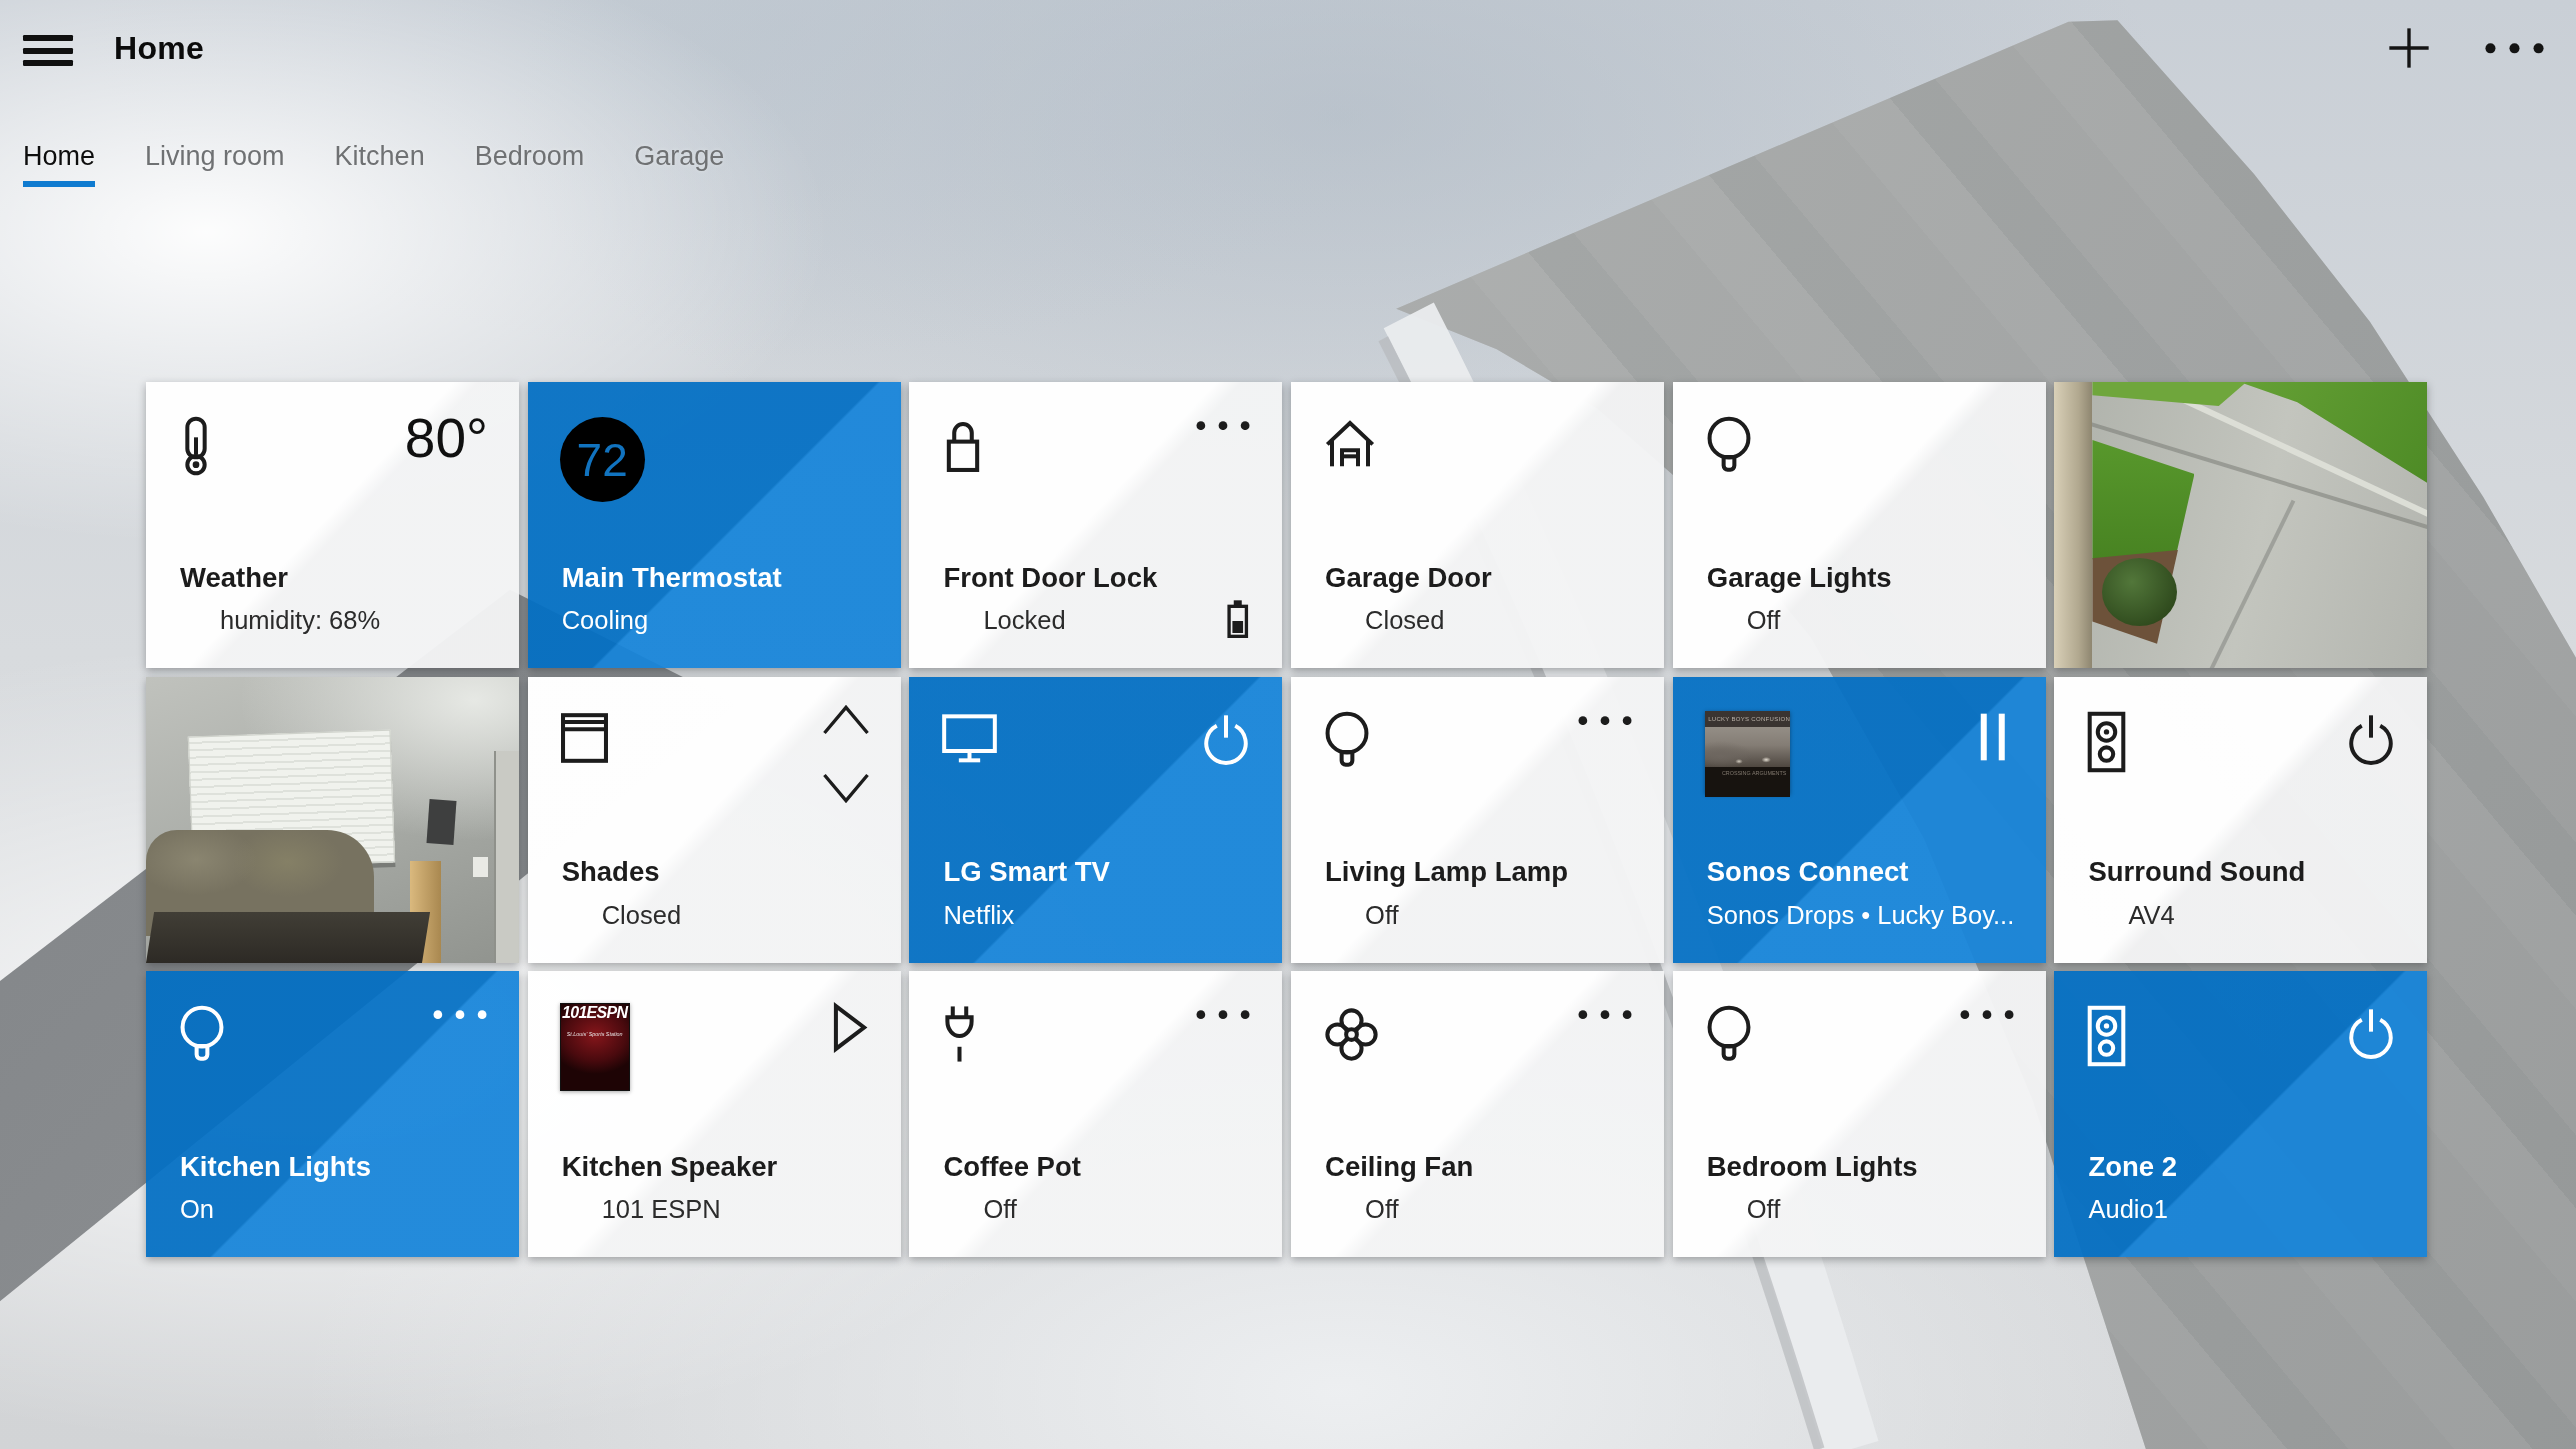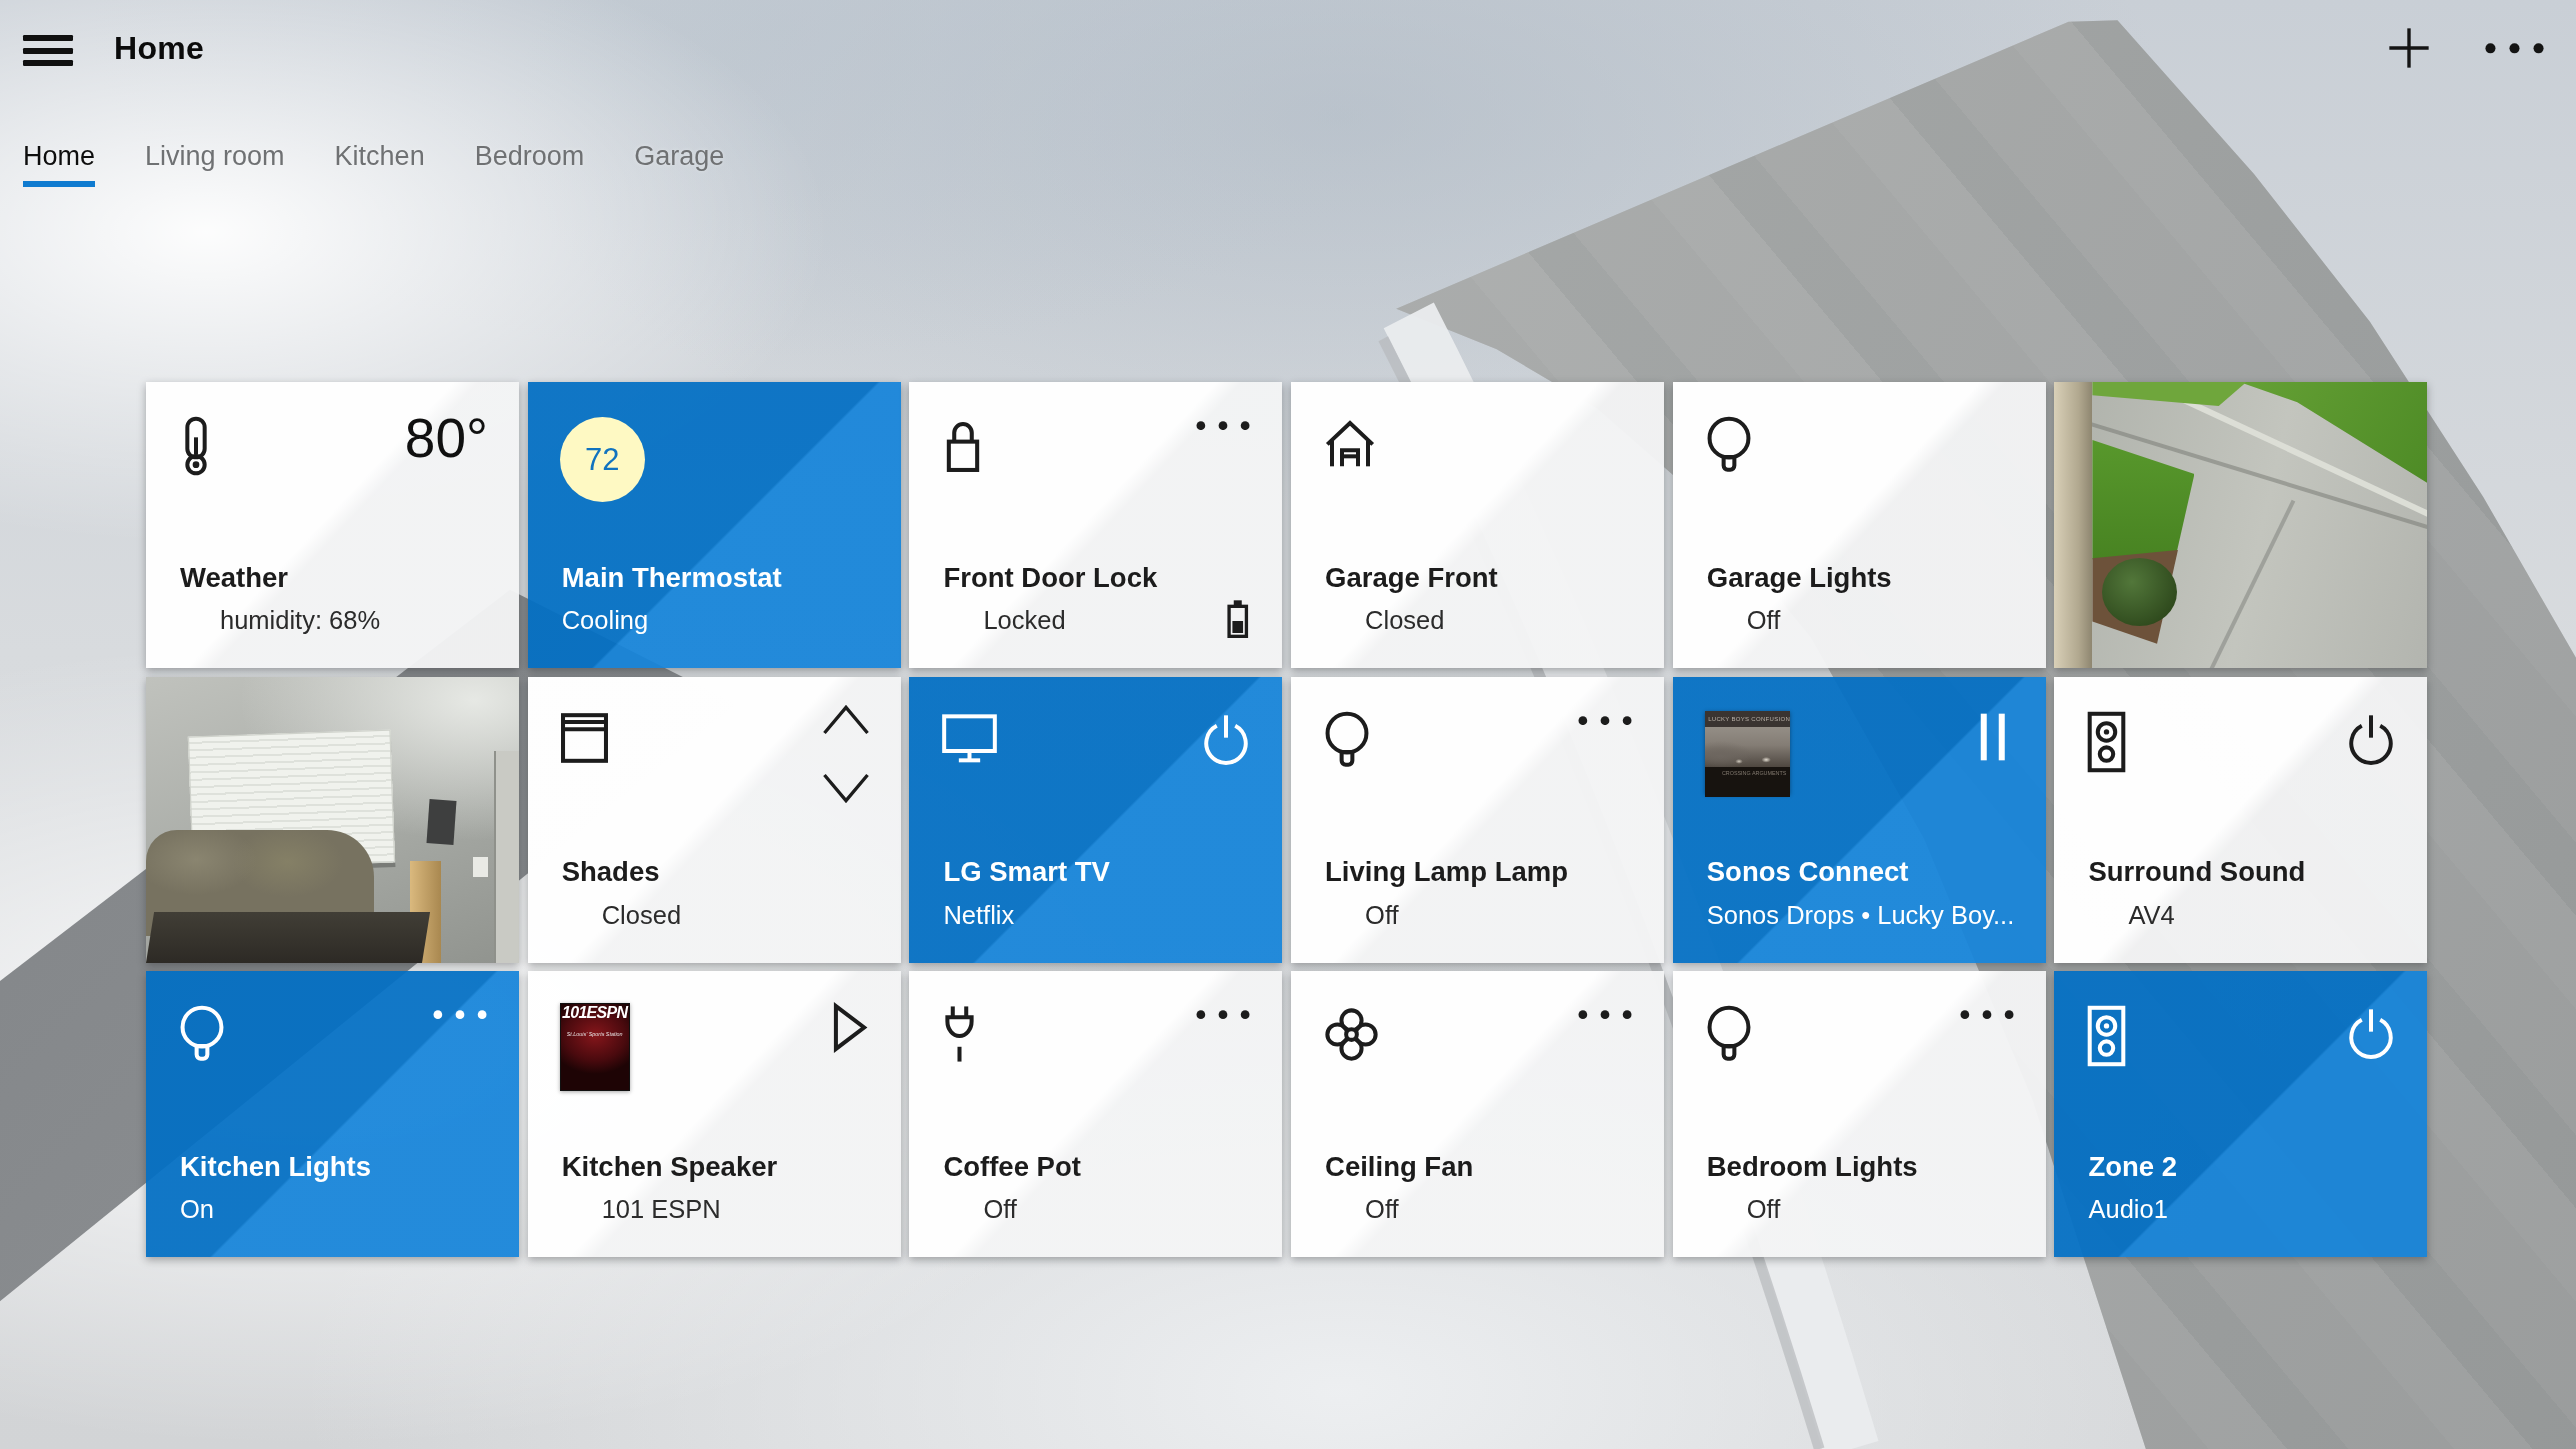--- a/index.html
+++ b/index.html
@@ -51,21 +51,21 @@
   .t-title{position:absolute;left:34px;bottom:75px;font-size:27.5px;font-weight:700;line-height:1.1;white-space:nowrap;}
   .t-status{position:absolute;left:34px;bottom:34px;font-size:25.5px;font-weight:400;line-height:1.1;white-space:nowrap;}
   .tile.light .t-status{color:#2b2b2b;margin-left:40px;}
   .ctl{position:absolute;cursor:pointer;}
   .ctl-dots{right:32px;top:39px;}
   .ctl-power{right:31px;top:35px;}
   .ctl-pause{right:38px;top:34px;}
   .ctl-play{right:29.5px;top:31px;}
   .chev-col{position:absolute;right:28px;top:25.5px;display:flex;flex-direction:column;gap:34px;align-items:center;}
   .chev{cursor:pointer;}
-  .badge{position:absolute;left:32px;top:35px;width:85px;height:85px;border-radius:50%;background:#fef9c3;display:flex;align-items:center;justify-content:center;font-size:31px;color:#1173bf;}
+  .badge{position:absolute;left:32px;top:35px;width:85px;height:85px;border-radius:50%;background:#000000;display:flex;align-items:center;justify-content:center;font-size:46px;color:#1173bf;}
   .bat{position:absolute;right:32px;bottom:29.5px;}
   svg{display:block;}
   
   .sonos-art{position:absolute;left:32px;top:34px;width:85px;height:83px;background:#35302c;box-shadow:0 1.3px 4px rgba(0,0,0,.4);}
   .sa-top{height:16px;background:#3a3431;color:#b9b1a8;font-size:6px;display:flex;align-items:center;padding-left:3.4px;letter-spacing:0.3px;overflow:hidden;white-space:nowrap;}
   .sa-mid{height:40px;background:
       radial-gradient(6.7px 4px at 72% 82%,#e4ded2,rgba(0,0,0,0) 70%),
       radial-gradient(5.4px 3.4px at 40% 86%,#cfc9bd,rgba(0,0,0,0) 70%),
       radial-gradient(40px 17.4px at 18% 70%,#6e6760,rgba(0,0,0,0) 80%),
       linear-gradient(180deg,#948e86 0%,#847d75 45%,#4e4740 100%);}
@@ -192,21 +192,21 @@
   <div class="tile light">
     <span class="t-icon">
       <svg width="56" height="54" viewBox="0 0 84 80" fill="none" stroke="currentColor" stroke-width="6">
         <path d="M8 42 L42 10 L76 42"></path>
           <path d="M15 37 v38"></path>
           <path d="M69 37 v38"></path>
         <path d="M30 75 v-24 h24 v24"></path>
           <line x1="30" y1="60" x2="54" y2="60"></line>
       </svg>
     </span>
-    <div class="t-title">Garage Front</div>
+    <div class="t-title">Garage Door</div>
     <div class="t-status">Closed</div>
   </div>
 
   <div class="tile light">
     <span class="t-icon">
       <svg width="50" height="59" viewBox="0 0 74 88" fill="none" stroke="currentColor" stroke-width="6">
         <circle cx="37" cy="33" r="29"></circle>
           <path d="M29 61 h16 v13 a6 6 0 0 1 -6 6 h-4 a6 6 0 0 1 -6 -6 z"></path>
       </svg>
     </span>

